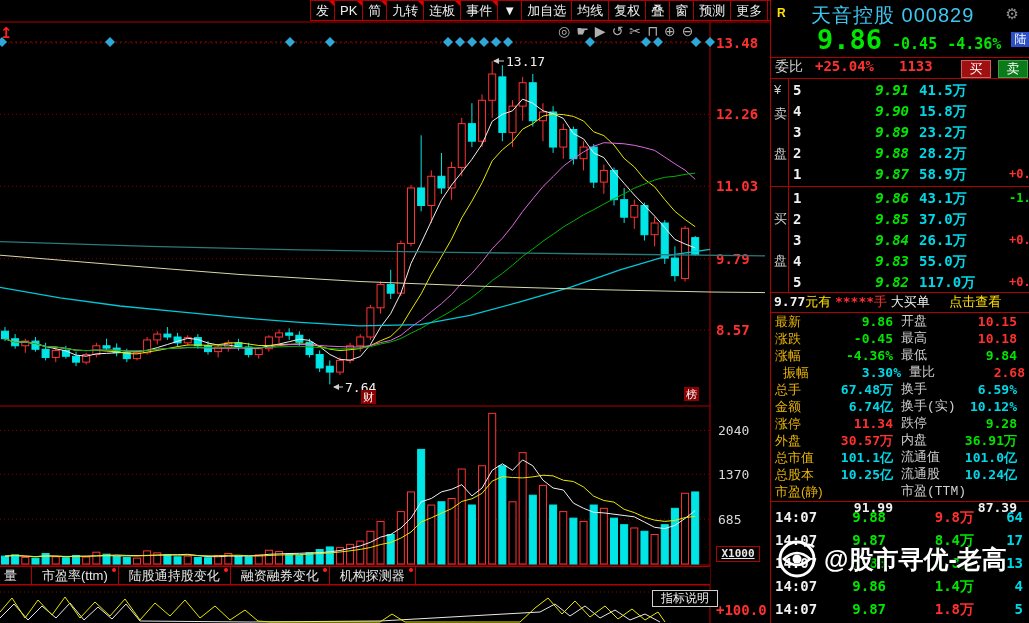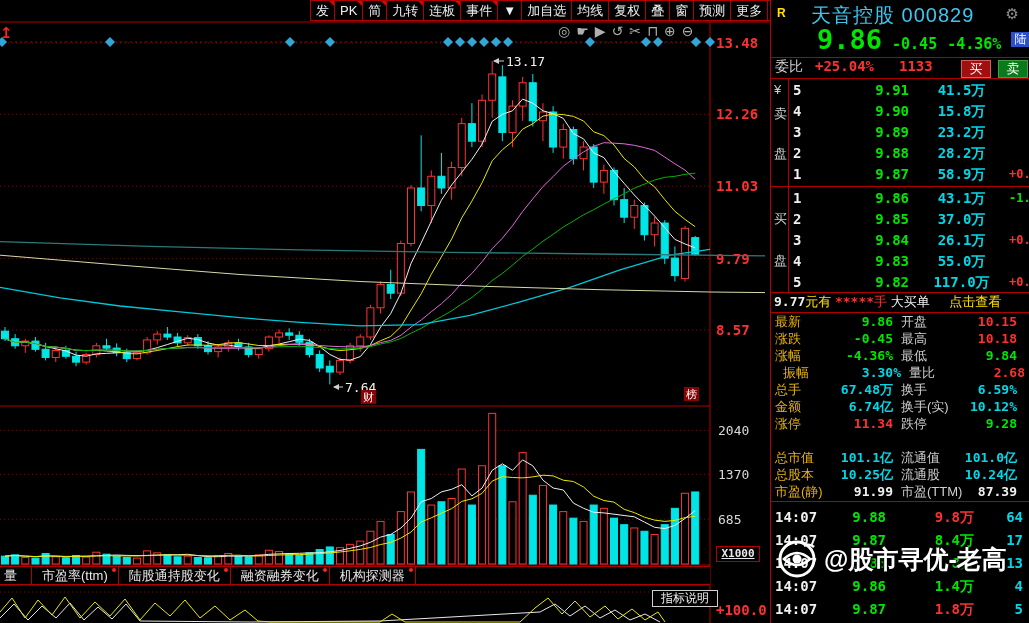--- a/index.html
+++ b/index.html
@@ -30,39 +30,39 @@
   .weibi-row{position:absolute;left:0;top:58px;width:100%;height:20px;font-size:14px;}
   .trade-btn{position:absolute;top:2px;width:28px;height:16px;line-height:16px;text-align:center;color:#fff;font-size:13px;cursor:pointer;}
   .buy-btn{left:190px;background:#a01010;border:1px solid #d06060;}
   .sell-btn{left:227px;background:#0a7a1a;border:1px solid #40a040;}
 
   .ob{position:absolute;left:0;top:79px;width:100%;height:213px;}
   .ob-side{position:absolute;left:3px;width:13px;color:#cfcfcf;font-size:13px;}
   .ob-vline{position:absolute;left:17px;top:0;height:213px;border-left:1px solid #b00000;}
   .ob-row{position:absolute;left:18px;width:241px;height:21px;font-size:14px;line-height:21px;cursor:pointer;}
   .ob-level{position:absolute;left:4px;color:#f0f0f0;}
-  .ob-price{position:absolute;left:60px;width:60px;text-align:right;color:#00e600;}
-  .ob-vol{position:absolute;left:130px;width:85px;text-align:center;color:#00d8e8;}
+  .ob-price{position:absolute;left:60px;width:60px;text-align:right;color:#00e600;font-style:italic;}
+  .ob-vol{position:absolute;left:130px;width:85px;text-align:left;color:#00d8e8;}
   .ob-delta{position:absolute;left:220px;font-size:12px;}
 
   .notice{position:absolute;left:0;top:293px;width:100%;height:18px;font-size:13px;line-height:18px;white-space:nowrap;cursor:pointer;}
   .stats{position:absolute;left:0;top:313px;width:100%;height:188px;}
   .st-row{position:absolute;left:0;width:100%;height:17px;font-size:13px;line-height:17px;}
   .st-lab1{position:absolute;left:4px;color:#eab308;}
   .st-val1{position:absolute;left:60px;width:62px;text-align:right;}
-  .st-lab2{position:absolute;left:130px;color:#cfcfcf;}
+  .st-lab2{position:absolute;left:130px;color:#cfcfcf;font-family:Liberation Mono, monospace;}
   .st-val2{position:absolute;left:183px;width:63px;text-align:right;}
   .tape{position:absolute;left:0;top:502px;width:100%;height:121px;}
   .tp-row{position:absolute;left:0;width:100%;height:22px;font-size:14px;line-height:22px;}
   .tp-time{position:absolute;left:4px;color:#f0f0f0;}
   .tp-price{position:absolute;left:60px;width:55px;text-align:right;color:#00e600;}
   .tp-vol{position:absolute;left:128px;width:75px;text-align:right;}
   .tp-cnt{position:absolute;left:212px;width:40px;text-align:right;color:#00d8e8;}
 
-  .c-red{color:#ff3030;}.c-green{color:#00e600;}.c-cyan{color:#00d8e8;}.c-white{color:#f0f0f0;}.c-yellow{color:#ffe000;}
+  .c-red{color:#ff3030;}.c-green{color:#00e600;}.c-cyan{color:#00d8e8;}.c-white{color:#f0f0f0;margin-top:16px;}.c-yellow{color:#ffe000;}
 
   
   .tabs{position:absolute;left:0;top:566px;width:710px;height:19px;display:flex;border-top:1px solid #b00000;border-bottom:1px solid #b00000;box-sizing:border-box;background:#000;}
   .tab{position:relative;border-right:1px solid #b00000;color:#e8e8e8;font-size:13px;line-height:17px;padding:0 10px;white-space:nowrap;cursor:pointer;}
   .tab .dot{position:absolute;top:1px;right:2px;width:4px;height:4px;border-radius:2px;background:#ff2020;}
   .tab.partial{color:#e8e8e8;padding:0 14px 0 4px;}
 
   .ind-btn{position:absolute;left:652px;top:590px;width:64px;height:15px;border:1px solid #d0d0d0;color:#f0f0f0;
            font-size:12px;line-height:15px;text-align:center;background:#000;cursor:pointer;}
   .ind-axis{position:absolute;left:716px;top:602px;color:#ff3030;font-size:14px;font-weight:bold;}
@@ -539,20 +539,26 @@
           <span class="st-val1 num c-cyan">6.74亿</span>
           <span class="st-lab2">换手(实)</span>
           <span class="st-val2 num c-cyan">10.12%</span>
         </div>
         <div class="st-row" style="top: 102px;">
           <span class="st-lab1">涨停</span>
           <span class="st-val1 num c-red">11.34</span>
           <span class="st-lab2">跌停</span>
           <span class="st-val2 num c-green">9.28</span>
         </div>
+        <div class="st-row" style="top: 119px;">
+          <span class="st-lab1">外盘</span>
+          <span class="st-val1 num c-red">30.57万</span>
+          <span class="st-lab2">内盘</span>
+          <span class="st-val2 num c-green">36.91万</span>
+        </div>
         <div class="st-row" style="top: 136px;">
           <span class="st-lab1">总市值</span>
           <span class="st-val1 num c-cyan">101.1亿</span>
           <span class="st-lab2">流通值</span>
           <span class="st-val2 num c-cyan">101.0亿</span>
         </div>
         <div class="st-row" style="top: 153px;">
           <span class="st-lab1">总股本</span>
           <span class="st-val1 num c-cyan">10.25亿</span>
           <span class="st-lab2">流通股</span>

